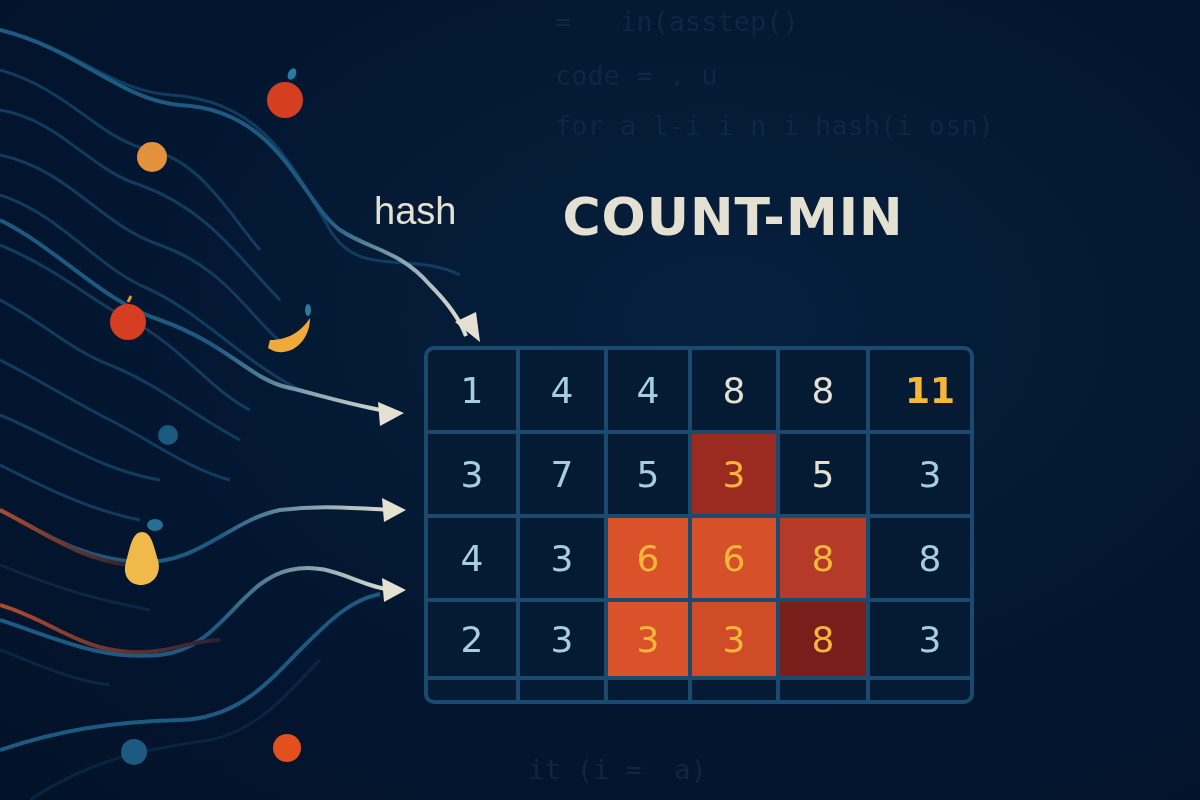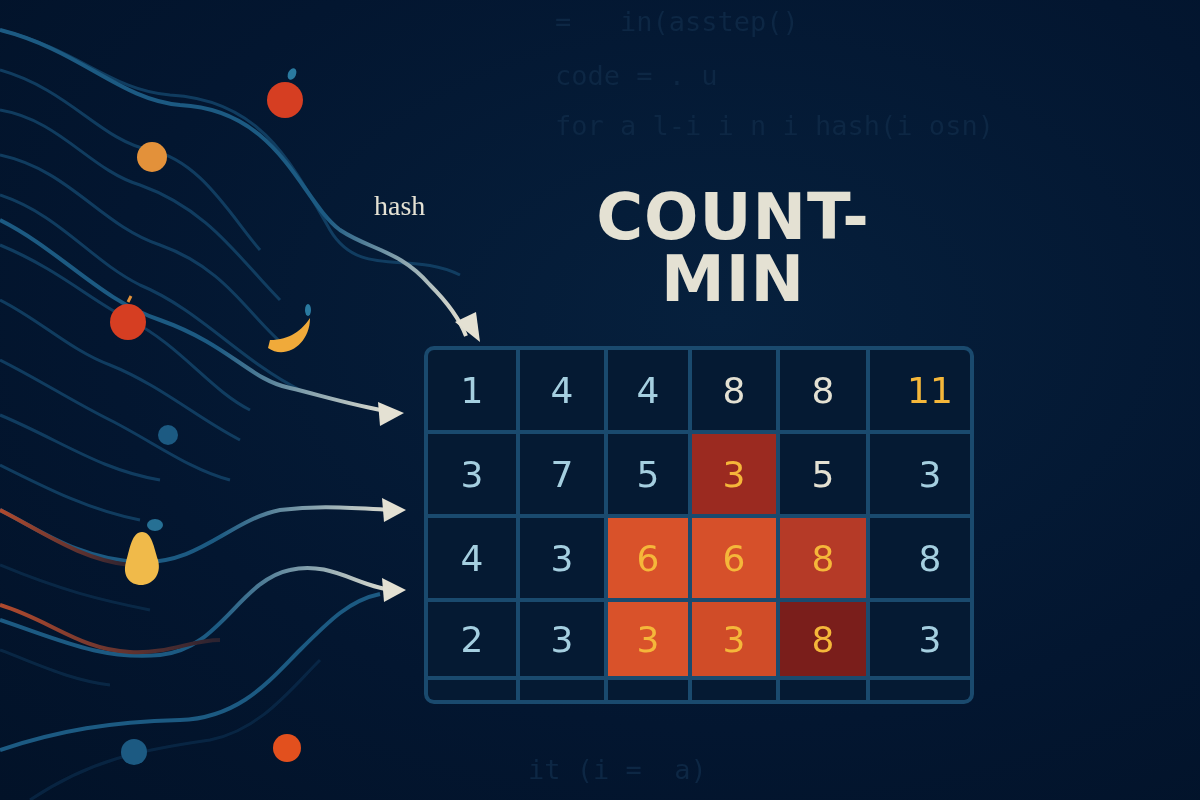--- a/index.html
+++ b/index.html
@@ -1,21 +1,21 @@
 <!DOCTYPE html>
 <html><head>
 <meta charset="utf-8">
 <style>
   html, body { margin:0; padding:0; }
   body { width:1200px; height:800px; overflow:hidden; background:#031630; position:relative; font-family:"DejaVu Sans", sans-serif; }
   .canvas { position:absolute; left:0; top:0; width:1200px; height:800px; background: radial-gradient(ellipse at 60% 40%, #06203d 0%, #031630 60%, #021228 100%); }
   svg.streams { position:absolute; left:0; top:0; }
   .code-line { position:absolute; font-family:"DejaVu Sans Mono", monospace; font-size:27px; color:#0d2744; white-space:pre; }
-  .title { position:absolute; left:548px; top:186px; width:370px; text-align:center; color:#e4e1d3; font-family:"DejaVu Sans", sans-serif; font-weight:bold; font-size:64px; line-height:62px; letter-spacing:1px; }
-  .hash-label { position:absolute; left:374px; top:190px; color:#e4e1d3; font-size:28px; font-family:Liberation Serif, serif; }
+  .title { position:absolute; left:548px; top:186px; width:370px; text-align:center; color:#e4e1d3; font-family:"DejaVu Sans", sans-serif; font-weight:bold; font-size:52px; line-height:62px; letter-spacing:1px; }
+  .hash-label { position:absolute; left:374px; top:190px; color:#e4e1d3; font-size:38px; font-family:Liberation Sans, sans-serif; }
   .grid { position:absolute; left:424px; top:346px; width:550px; height:358px; border:4px solid #1a4a6e; border-radius:10px; box-sizing:border-box; background:#1a4a6e; display:grid; grid-template-columns:88px 84px 80px 84px 86px 120px; grid-template-rows:80px 80px 80px 74px 70px; gap:4px; overflow:hidden; }
   .cell { display:flex; align-items:center; justify-content:center; font-size:36px; font-family:"DejaVu Sans", sans-serif; background:#051a33; color:#a5cfe0; }
 </style>
 </head>
 <body>
 
 <div class="canvas"></div>
 
 <div id="code-bg">
     <div class="code-line" style="left: 555px; top: 6px;">=   in(asstep()</div>
@@ -111,21 +111,21 @@
 <div class="title">
   <div>COUNT-MIN</div>
 </div>
 
 <div class="grid" id="sketch-grid">
     <div class="cell" style="color: rgb(165, 207, 224);">1</div>
     <div class="cell" style="color: rgb(165, 207, 224);">4</div>
     <div class="cell" style="color: rgb(165, 207, 224);">4</div>
     <div class="cell" style="color: rgb(228, 225, 211);">8</div>
     <div class="cell" style="color: rgb(228, 225, 211);">8</div>
-    <div class="cell" style="color: rgb(245, 183, 58);">11</div>
+    <div class="cell" style="color: rgb(245, 183, 58); font-weight: bold;">11</div>
     <div class="cell" style="color: rgb(165, 207, 224);">3</div>
     <div class="cell" style="color: rgb(165, 207, 224);">7</div>
     <div class="cell" style="color: rgb(165, 207, 224);">5</div>
     <div class="cell" style="background: rgb(155, 42, 32); color: rgb(245, 183, 58);">3</div>
     <div class="cell" style="color: rgb(228, 225, 211);">5</div>
     <div class="cell" style="color: rgb(165, 207, 224);">3</div>
     <div class="cell" style="color: rgb(165, 207, 224);">4</div>
     <div class="cell" style="color: rgb(165, 207, 224);">3</div>
     <div class="cell" style="background: rgb(217, 82, 42); color: rgb(245, 183, 58);">6</div>
     <div class="cell" style="background: rgb(214, 80, 42); color: rgb(245, 183, 58);">6</div>

